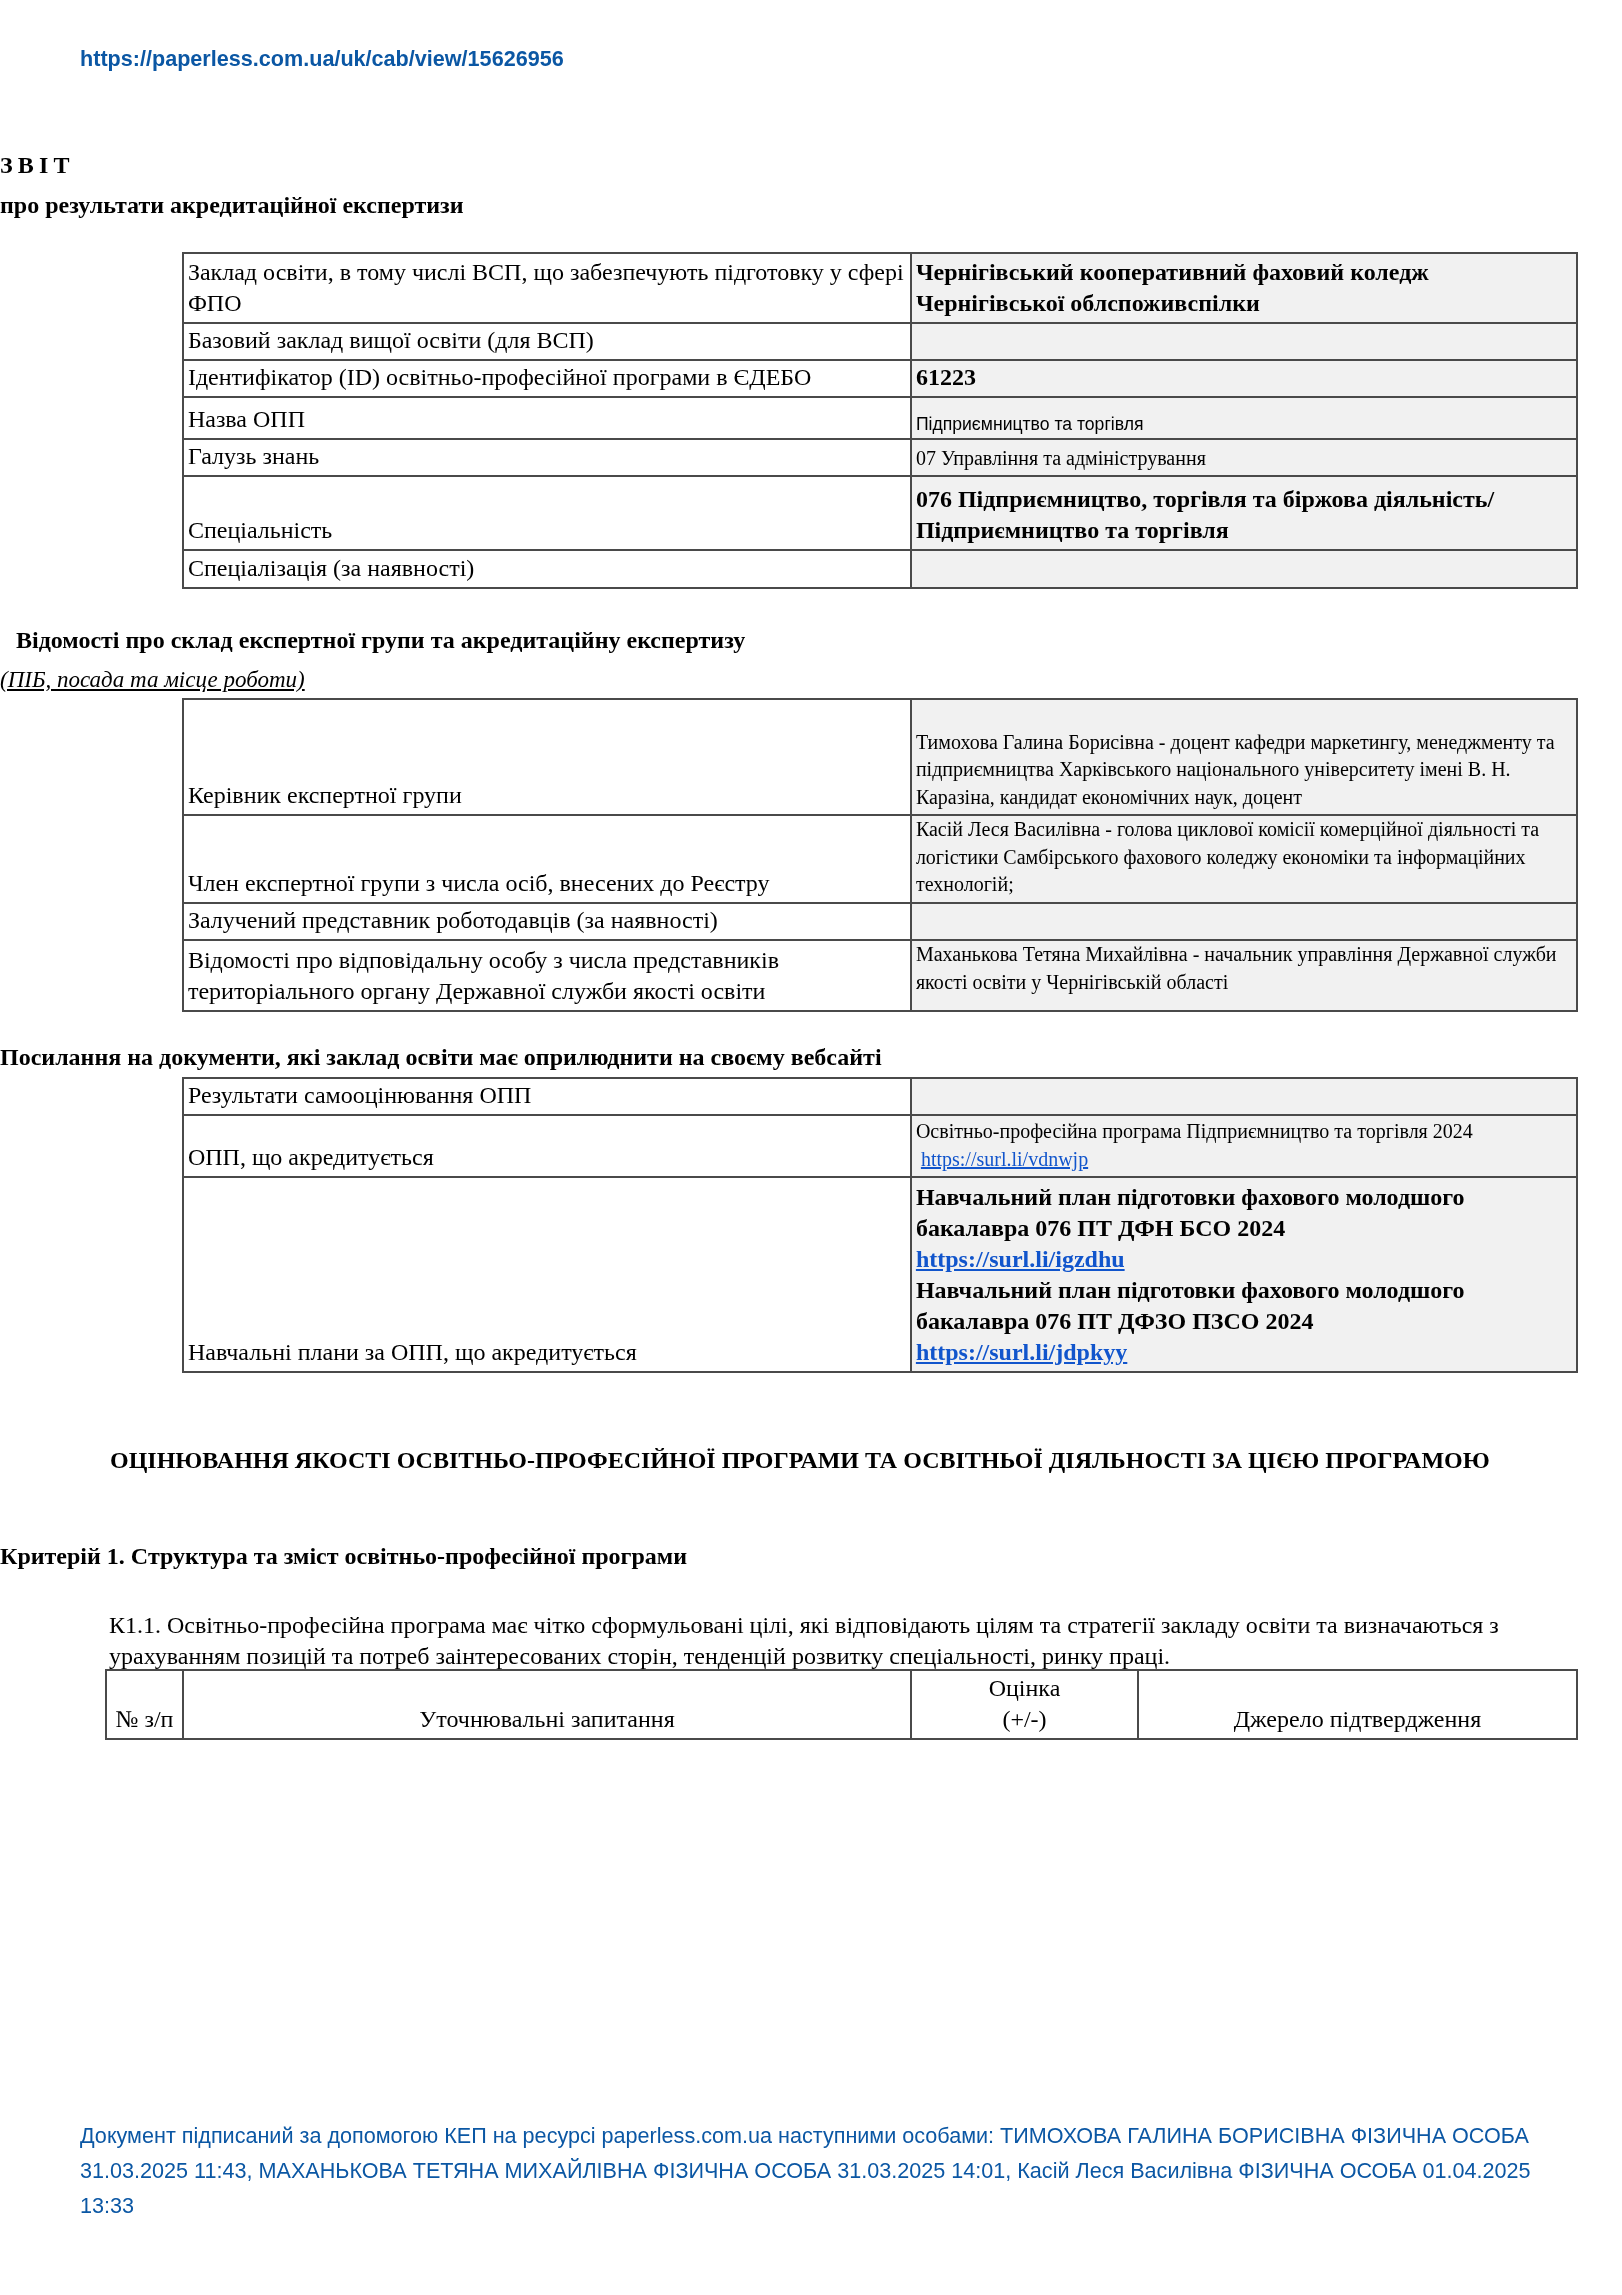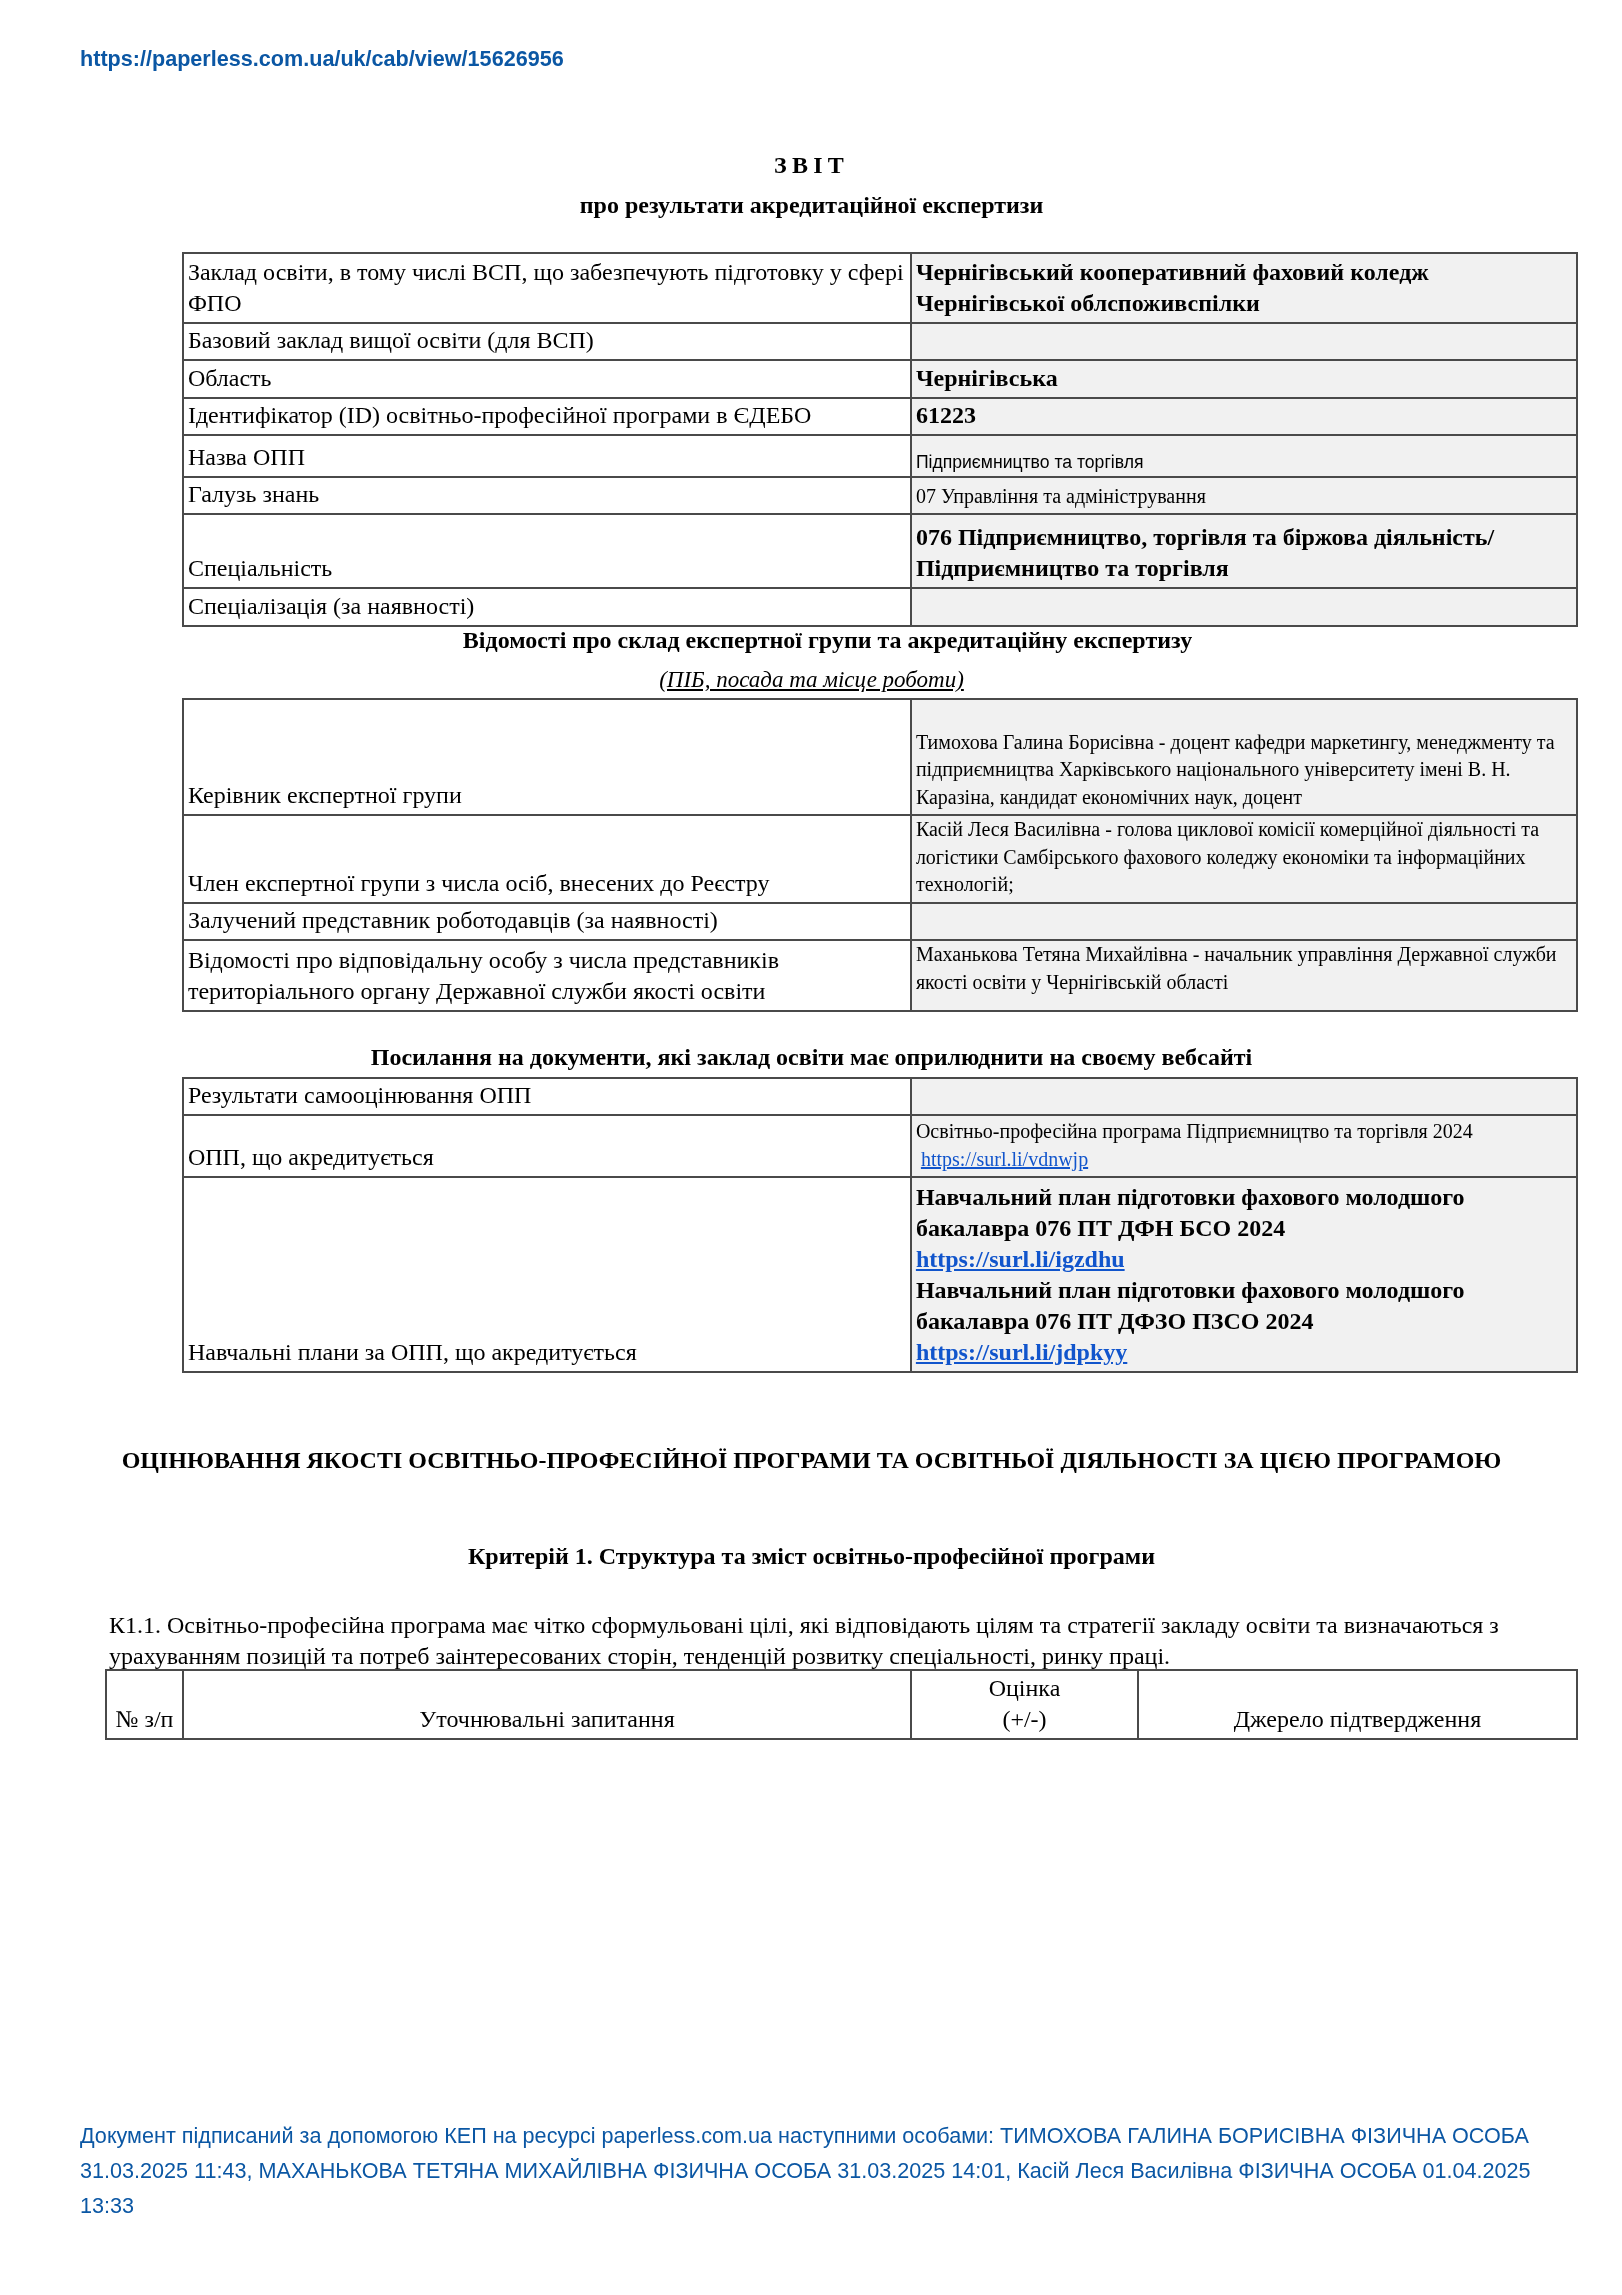--- a/index.html
+++ b/index.html
@@ -1,20 +1,20 @@
 <!DOCTYPE html>
 <html style="font-size:10.5px"><head>
 <meta charset="utf-8">
 <style>
   html, body { margin:0; padding:0; background:#ffffff; }
   body { width:1623px; height:2295px; position:relative; overflow:hidden;
          font-family:"Liberation Serif", serif; color:#000; }
   .url { position:absolute; left:80px; top:46px; font-family:"Liberation Sans", sans-serif;
          font-size:21.6px; color:#0b57a4; font-weight:bold; }
-  .center { position:absolute; left:0; width:1623px; text-align:center; }
+  .center { position:absolute; left:0; width:1623px; text-align:left; }
   .title { top:152px; font-size:24px; font-weight:bold; letter-spacing:5.2px; }
   .subtitle { top:192px; font-size:24px; font-weight:bold; }
   table.grid { position:absolute; border-collapse:collapse; table-layout:fixed; }
   table.grid td { border:2px solid #4a4a4a; padding:0 3.9px 2.6px 3.9px; vertical-align:bottom;
                   font-size:24px; line-height:31px; }
   table.grid td.val { background:#f1f1f1; }
   .b { font-weight:bold; }
   .small-sans { font-family:"Liberation Sans", sans-serif; font-size:17.6px !important; line-height:22px !important; }
   .small-serif { font-size:20px !important; line-height:27.5px !important; }
   .group-head { top:627px; font-size:24px; font-weight:bold;padding-left:16px; }
@@ -42,24 +42,20 @@
       <col style="width:666px">
     </colgroup>
   <tbody>
       <tr style="height:70px">
     <td>Заклад освіти, в тому числі ВСП, що забезпечують підготовку у сфері ФПО</td>
     <td class="val b">Чернігівський кооперативний фаховий коледж Чернігівської облспоживспілки</td>
   </tr>
   <tr style="height:37px">
     <td>Базовий заклад вищої освіти (для ВСП)</td>
     <td class="val"></td>
-  </tr>
-  <tr style="height:38px">
-    <td>Область</td>
-    <td class="val b">Чернігівська</td>
   </tr>
   <tr style="height:37px">
     <td>Ідентифікатор (ID) освітньо-професійної програми в ЄДЕБО</td>
     <td class="val b">61223</td>
   </tr>
   <tr style="height:42px">
     <td>Назва ОПП</td>
     <td class="val small-sans">Підприємництво та торгівля</td>
   </tr>
   <tr style="height:37px">

